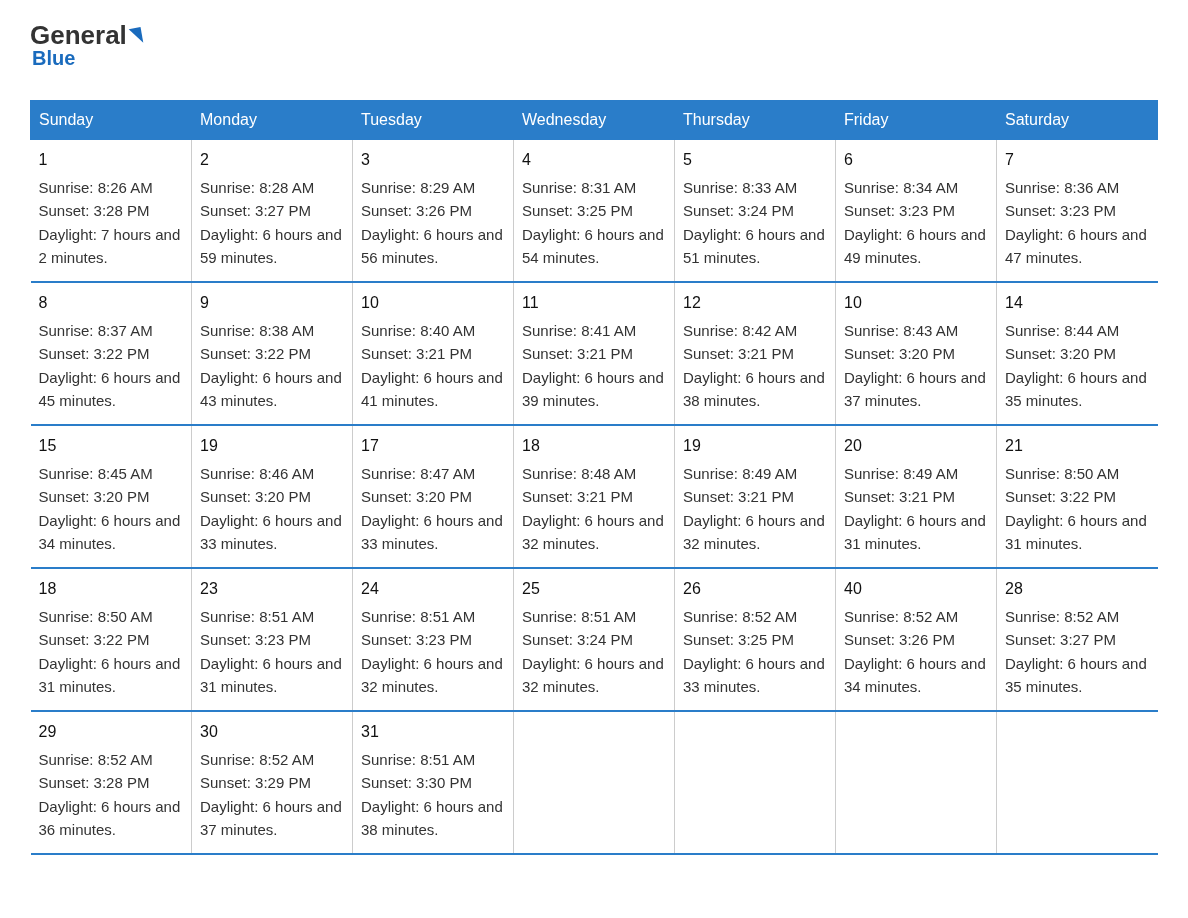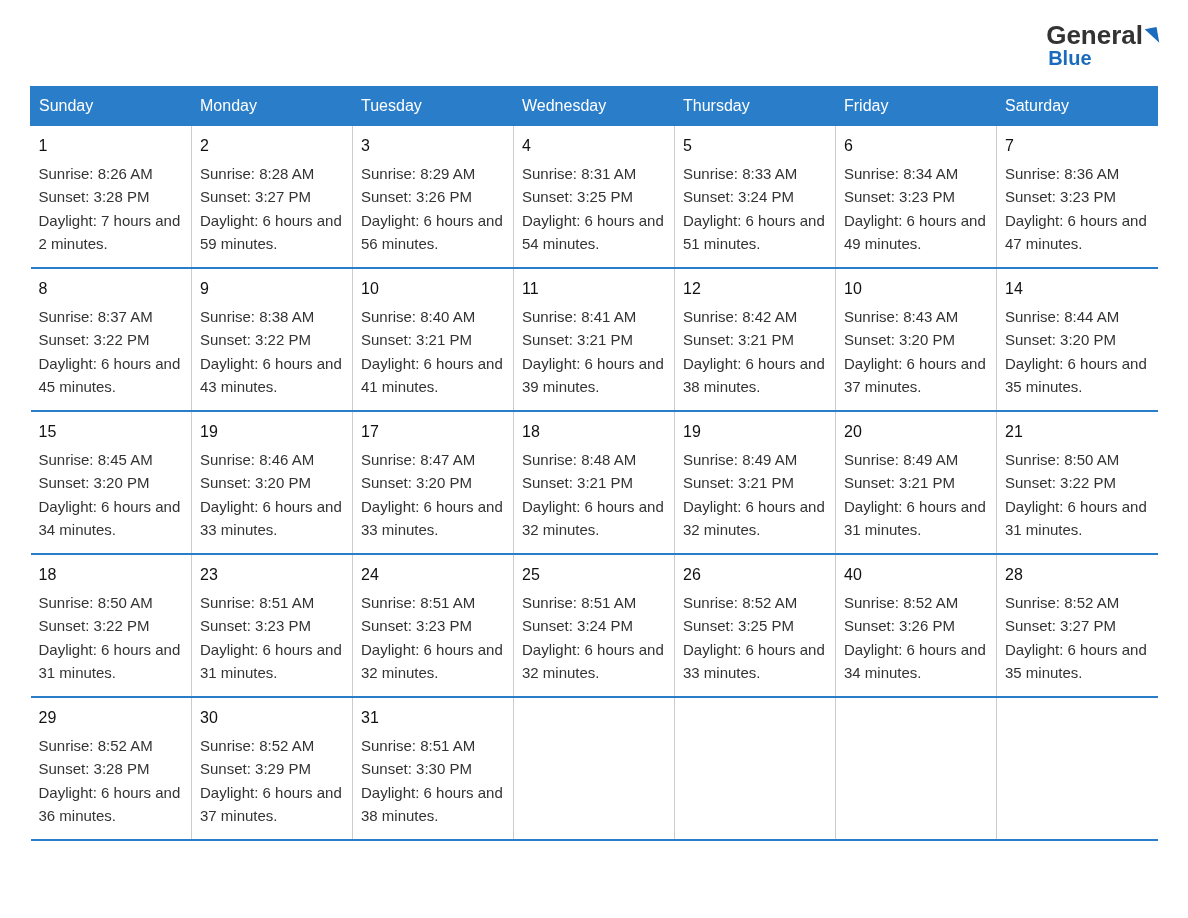--- a/index.html
+++ b/index.html
@@ -6,23 +6,23 @@
     body {
       font-family: Arial, sans-serif;
       background: #fff;
       color: #222;
       padding: 20px 30px;
       width: 1188px;
       min-height: 918px;
     }
     .header {
       display: flex;
-      justify-content: flex-end;
+      justify-content: flex-start;
       align-items: flex-start;
-      margin-bottom: 16px;
+      margin-bottom: 30px;
     }
     .logo {
       display: flex;
       flex-direction: column;
       align-items: flex-start;
     }
     .logo-text {
       display: flex;
       align-items: center;
       font-size: 26px;

